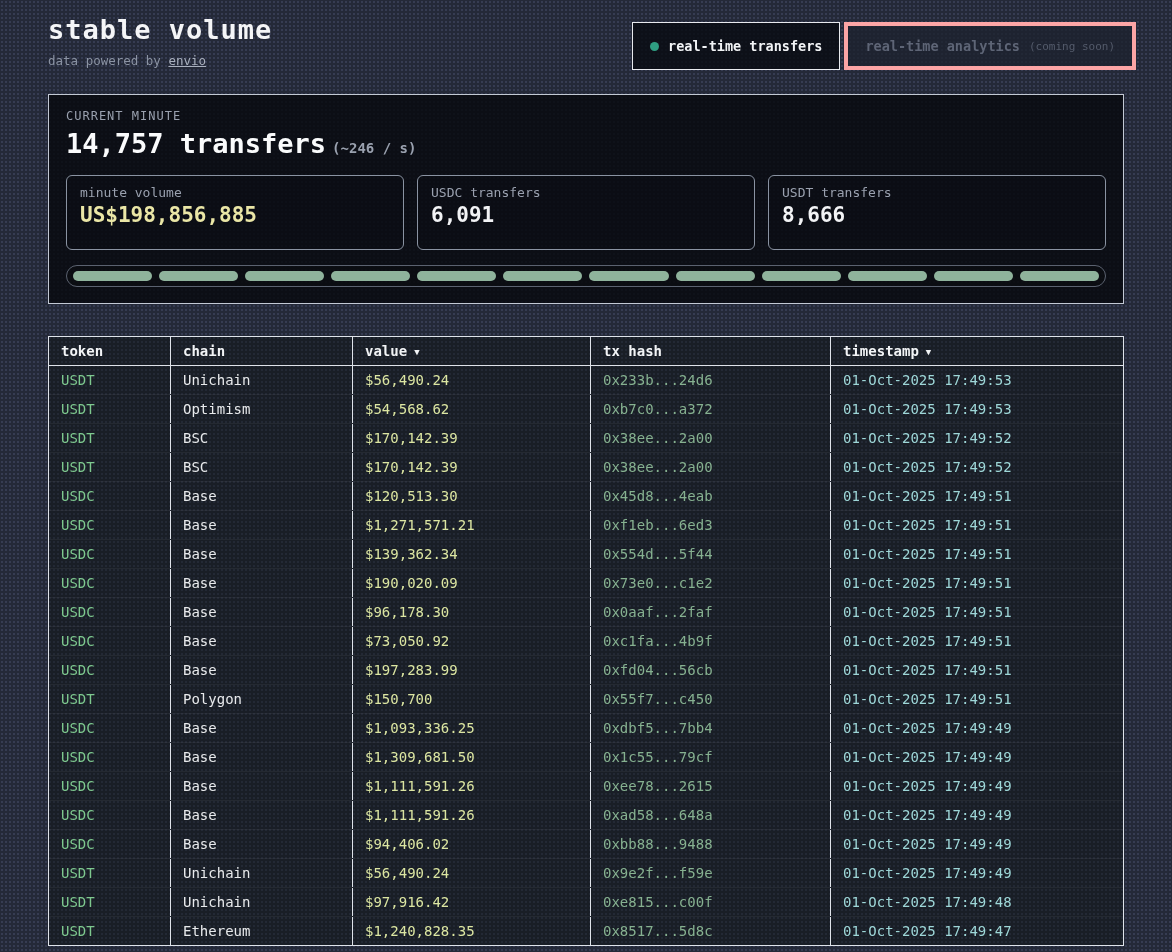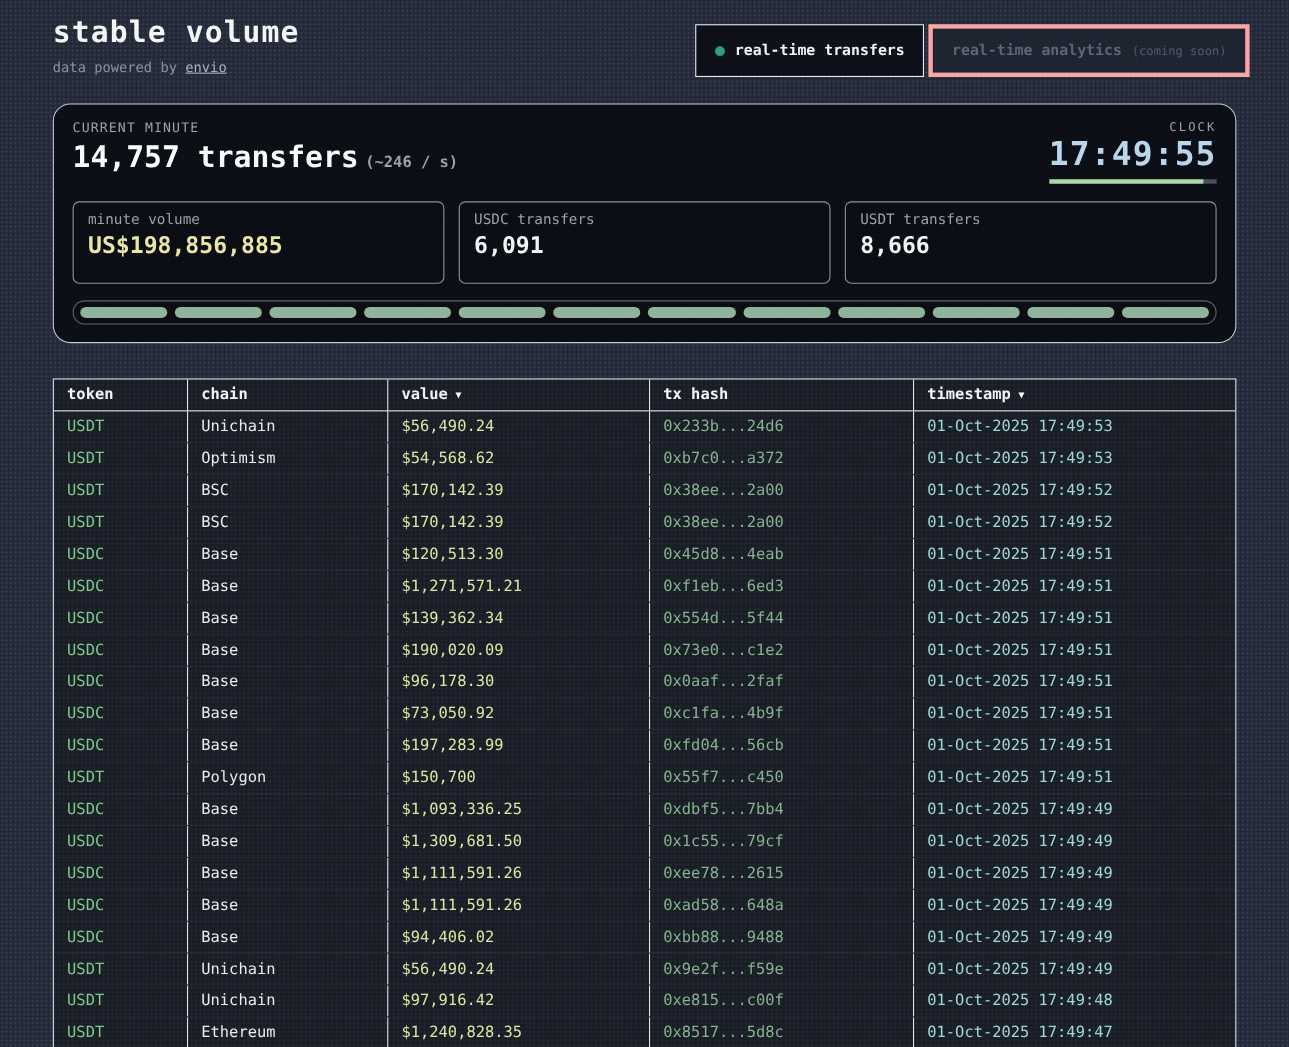--- a/index.html
+++ b/index.html
@@ -20,21 +20,21 @@
   .subtitle a { color:#a9b0be; text-decoration:underline; cursor:pointer; }
   .tabs { display:flex; margin-top:8px; margin-right:-12px; }
   .tab { height:48px; display:flex; align-items:center; gap:9px; padding:0 17px; font-size:13.5px; font-weight:bold; }
   .tab.active { border:1.5px solid #e8eaee; background:rgba(8,11,17,0.82); color:#f2f4f6; cursor:pointer; }
   .tab.inactive { border:4px solid #fca5a5; background:rgba(28,33,46,0.75); color:#5e6576; margin-left:4px; }
   .tab.inactive .coming { font-size:11px; font-weight:normal; color:#545b6b; }
   .live-dot { width:9px; height:9px; border-radius:50%; background:var(--live-dot); display:inline-block; }
 
   
   .hero {
-    margin-top:24px; border:1.5px solid #c3c9d4; border-radius:16px;
+    margin-top:24px; border:1.5px solid #c3c9d4; border-radius:0;
     background:rgba(6,8,12,0.80); padding:14px 17px 16px 17px;
   }
   .hero-top { display:flex; justify-content:space-between; align-items:flex-start; }
   .hero-label { font-size:12px; color:#9aa1af; letter-spacing:1px; }
   .hero-count { margin-top:5px; font-size:27px; font-weight:bold; color:#fafbfc; }
   .hero-rate { font-size:14px; font-weight:bold; color:#9aa1af; margin-left:6px; }
   .clock-wrap { text-align:right; }
   .clock-label { font-size:11px; color:#9aa1af; letter-spacing:2px; }
   .clock-time { margin-top:2px; font-size:30px; font-weight:bold; color:var(--clock); letter-spacing:1px; line-height:1.1; }
   .clock-bar { margin-top:6px; width:152px; height:4px; background:#4b515c; margin-left:auto; }
@@ -90,27 +90,20 @@
       </div>
     </div>
   </div>
 
   <div class="hero">
     <div class="hero-top">
       <div>
         <div class="hero-label">CURRENT MINUTE</div>
         <div class="hero-count"><span>14,757 transfers</span><span class="hero-rate">(~246 / s)</span></div>
       </div>
-      <div class="clock-wrap">
-        <div class="clock-label">CLOCK</div>
-        <div class="clock-time">17:49:55</div>
-        <div class="clock-bar">
-          <div class="clock-bar-fill" style="width: 92%;"></div>
-        </div>
-      </div>
     </div>
 
     <div class="cards">
       <div class="card">
         <div class="card-label">minute volume</div>
         <div class="card-value volume">US$198,856,885</div>
       </div>
       <div class="card">
         <div class="card-label">USDC transfers</div>
         <div class="card-value">6,091</div>

